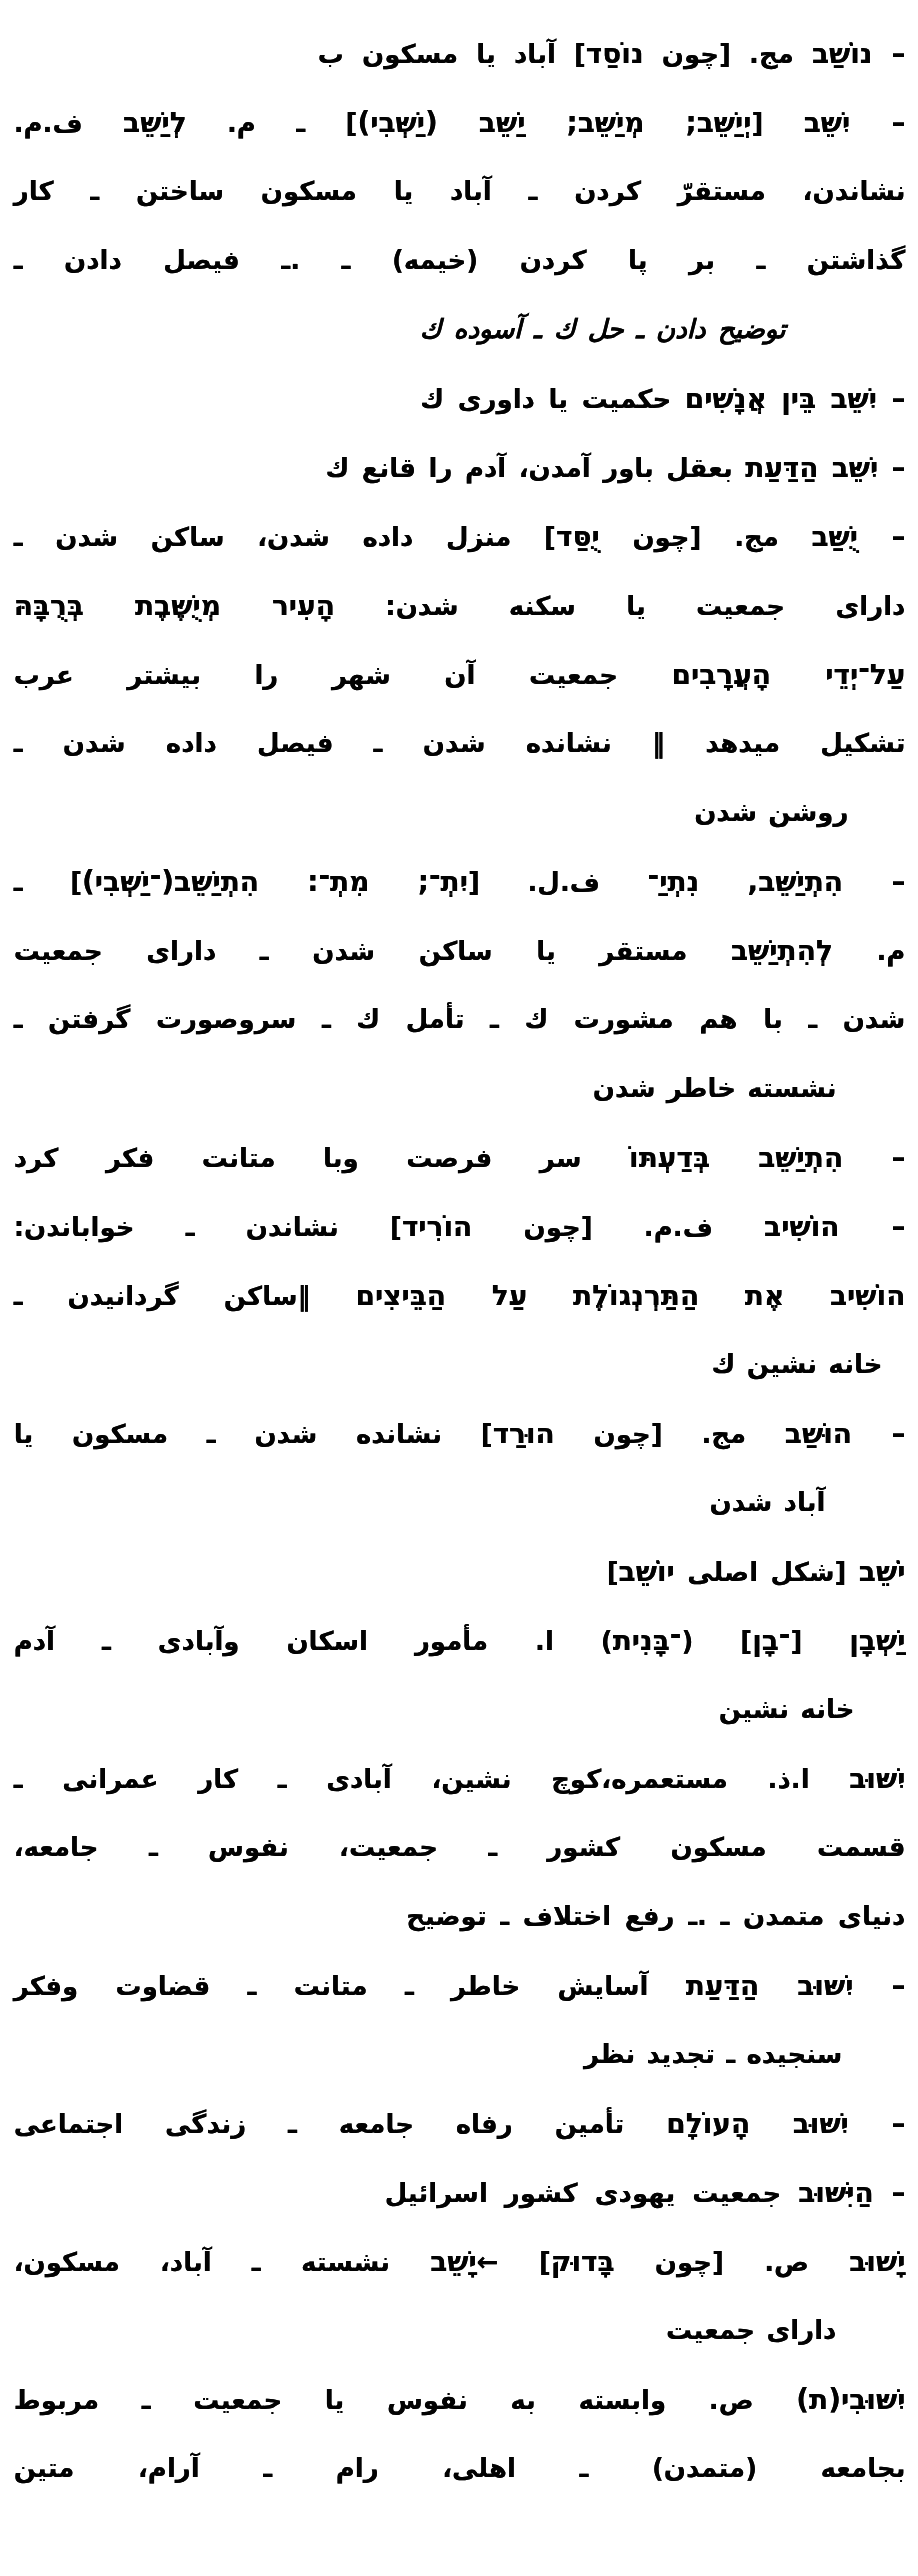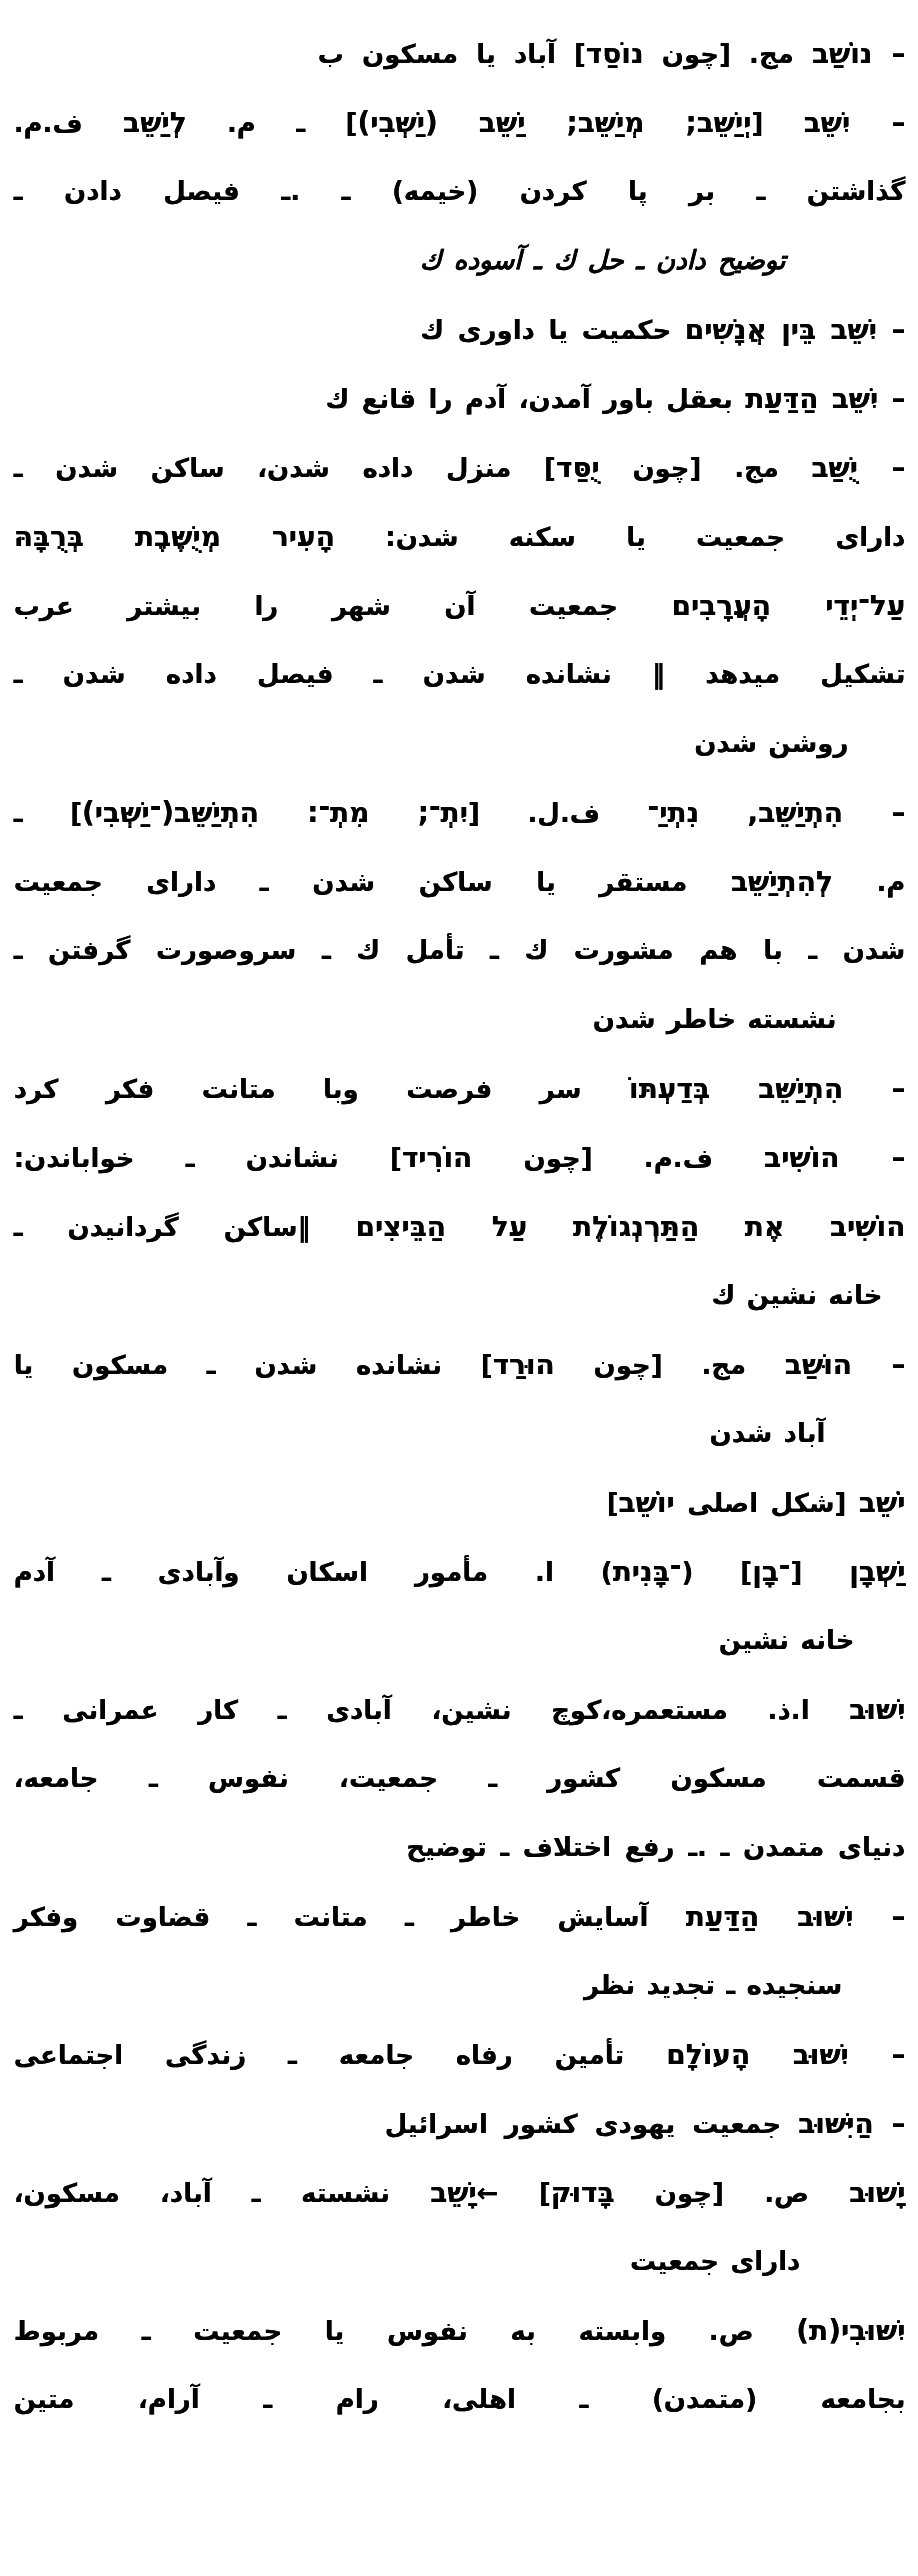--- a/index.html
+++ b/index.html
@@ -46,20 +46,21 @@
     font-family: "DejaVu Sans", sans-serif;
   }
 </style>
 </head>
 <body>
 
 <div class="page">
   <div id="lines">
       <div class="line" style="word-spacing: 9.1px;"><span class="seg-he">– נוֹשַׁב</span><span class="seg-fa"> مج. [چون </span><span class="seg-he">נוֹסַד</span><span class="seg-fa">] آباد یا مسکون ب</span></div>
       <div class="line full"><span class="seg-he">– יִשֵּׁב</span><span class="seg-fa"> [</span><span class="seg-he">יְיַשֵּׁב; מְיַשֵּׁב; יַשֵּׁב (יַשְּׁבִי)</span><span class="seg-fa">] ـ م. </span><span class="seg-he">לְיַשֵּׁב</span><span class="seg-fa"> ف.م.</span></div>
+      <div class="line full"><span class="seg-fa">نشاندن، مستقرّ کردن ـ آباد یا مسکون ساختن ـ کار</span></div>
       <div class="line full"><span class="seg-fa">گذاشتن ـ بر پا کردن (خیمه) ـ .ـ فیصل دادن ـ</span></div>
       <div class="line" style="margin-right: 120px; word-spacing: 3.4px; font-style: italic;"><span class="seg-fa">توضیح دادن ـ حل ك ـ آسوده ك</span></div>
       <div class="line" style="word-spacing: 4.6px;"><span class="seg-he">– יִשֵּׁב בֵּין אֲנָשִׁים</span><span class="seg-fa"> حکمیت یا داوری ك</span></div>
       <div class="line" style="word-spacing: 3.4px;"><span class="seg-he">– יִשֵּׁב הַדַּעַת</span><span class="seg-fa"> بعقل باور آمدن، آدم را قانع ك</span></div>
       <div class="line full"><span class="seg-he">– יֻשַּׁב</span><span class="seg-fa"> مج. [چون </span><span class="seg-he">יֻסַּד</span><span class="seg-fa">] منزل داده شدن، ساکن شدن ـ</span></div>
       <div class="line full"><span class="seg-fa">دارای جمعیت یا سکنه شدن: </span><span class="seg-he">הָעִיר מְיֻשֶּׁבֶת בְּרֻבָּהּ</span></div>
       <div class="line full"><span class="seg-he">עַל־יְדֵי הָעֲרָבִים</span><span class="seg-fa"> جمعیت آن شهر را بیشتر عرب</span></div>
       <div class="line full"><span class="seg-fa">تشکیل میدهد ‖ نشانده شدن ـ فیصل داده شدن ـ</span></div>
       <div class="line" style="margin-right: 57px; word-spacing: 2.3px;"><span class="seg-fa">روشن شدن</span></div>
       <div class="line full"><span class="seg-he">– הִתְיַשֵּׁב, נִתְיַ־</span><span class="seg-fa"> ف.ل. [</span><span class="seg-he">יִתְ־; מִתְ־: הִתְיַשֵּׁב(־יַשְּׁבִי)</span><span class="seg-fa">] ـ</span></div>
@@ -76,18 +77,18 @@
       <div class="line full"><span class="seg-he">יַשְׁבָן</span><span class="seg-fa"> [</span><span class="seg-he">־בָן</span><span class="seg-fa">] (</span><span class="seg-he">־בָּנִית</span><span class="seg-fa">) ا. مأمور اسکان وآبادی ـ آدم</span></div>
       <div class="line" style="margin-right: 51px; word-spacing: 2.3px; text-align: right;"><span class="seg-fa">خانه نشین</span></div>
       <div class="line full"><span class="seg-he">יִשּׁוּב</span><span class="seg-fa"> ا.ذ. مستعمره،کوچ نشین، آبادی ـ کار عمرانی ـ</span></div>
       <div class="line full"><span class="seg-fa">قسمت مسکون کشور ـ جمعیت، نفوس ـ جامعه،</span></div>
       <div class="line" style="word-spacing: 4.6px;"><span class="seg-fa">دنیای متمدن ـ .ـ رفع اختلاف ـ توضیح</span></div>
       <div class="line full"><span class="seg-he">– יִשּׁוּב הַדַּעַת</span><span class="seg-fa"> آسایش خاطر ـ متانت ـ قضاوت وفکر</span></div>
       <div class="line" style="margin-right: 63px; word-spacing: 2.3px;"><span class="seg-fa">سنجیده ـ تجدید نظر</span></div>
       <div class="line full"><span class="seg-he">– יִשּׁוּב הָעוֹלָם</span><span class="seg-fa"> تأمین رفاه جامعه ـ زندگی اجتماعی</span></div>
       <div class="line" style="word-spacing: 8px;"><span class="seg-he">– הַיִּשּׁוּב</span><span class="seg-fa"> جمعیت یهودی کشور اسرائیل</span></div>
       <div class="line full"><span class="seg-he">יָשׁוּב</span><span class="seg-fa"> ص. [چون </span><span class="seg-he">בָּדוּק</span><span class="seg-fa">] ←</span><span class="seg-he">יָשֵׁב</span><span class="seg-fa"> نشسته ـ آباد، مسکون،</span></div>
-      <div class="line" style="margin-right: 105px; word-spacing: 2.3px; text-align: right;"><span class="seg-fa">دارای جمعیت</span></div>
+      <div class="line" style="margin-right: 69px; word-spacing: 2.3px; text-align: right;"><span class="seg-fa">دارای جمعیت</span></div>
       <div class="line full"><span class="seg-he">יִשּׁוּבִי(ת)</span><span class="seg-fa"> ص. وابسته به نفوس یا جمعیت ـ مربوط</span></div>
       <div class="line full"><span class="seg-fa">بجامعه (متمدن) ـ اهلی، رام ـ آرام، متین</span></div>
     </div>
 </div>
 
 
 </body></html>

